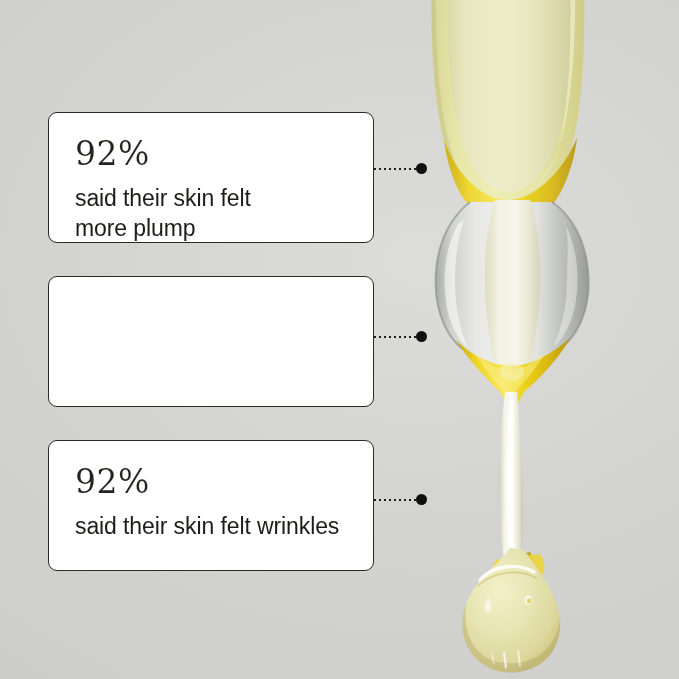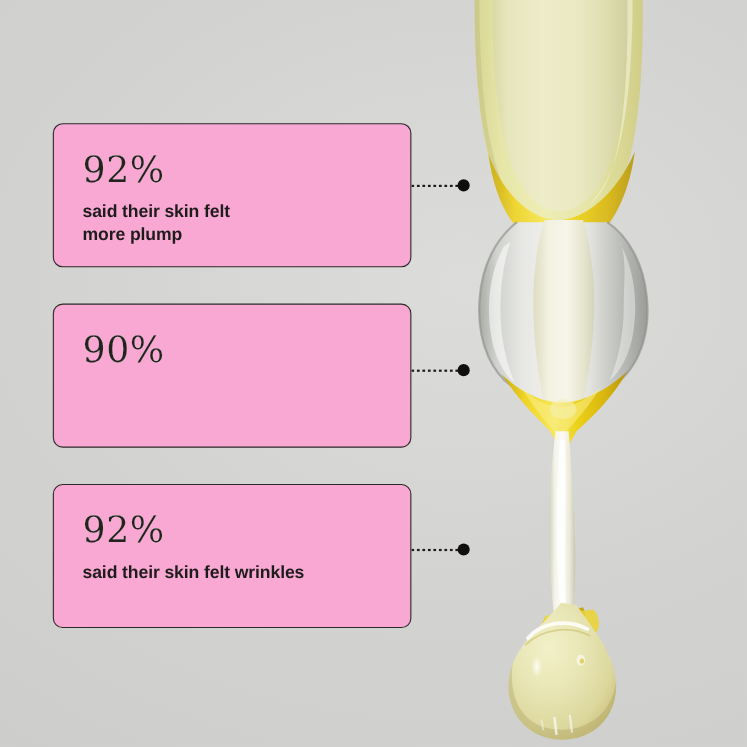--- a/index.html
+++ b/index.html
@@ -37,21 +37,21 @@
     height: 679px;
   }
   #product svg { display:block; width:279px; height:679px; }
 
   
   .card {
     position: absolute;
     left: 48px;
     width: 326px;
     box-sizing: border-box;
-    background: #f9a8d4;
+    background: #ffffff;
     border: 1.2px solid #2b2a26;
     border-radius: 9px;
     padding: 20px 26px 18px 26px;
   }
   #card-0 { top: 112px;  height: 131px; }
   #card-1 { top: 276px;  height: 131px; }
   #card-2 { top: 440px;  height: 131px; }
 
   .pct {
     font-family: "DejaVu Serif", "Liberation Serif", serif;
@@ -59,22 +59,22 @@
     font-size: 33px;
     line-height: 1;
     letter-spacing: 0.5px;
     color: #23221f;
     margin: 4px 0 13px 0;
     
     -webkit-text-stroke: 0.15px #f2eee4;
   }
   .desc {
     font-family: "Liberation Sans", sans-serif;
-    font-weight: 700;
-    font-size: 16px;
+    font-weight: 400;
+    font-size: 23px;
     line-height: 1.31;
     color: #1d1c1a;
     letter-spacing: -0.1px;
     white-space: pre-line;
   }
 
   
   .connector {
     position: absolute;
     left: 374px;
@@ -281,21 +281,20 @@
     </svg>
   </div>
 
   <div class="card" id="card-0">
     <div class="pct">92%</div>
     <div class="desc">said their skin felt
 more plump</div>
   </div>
 
   <div class="card" id="card-1">
-    <div class="pct">90%</div>
   </div>
 
   <div class="card" id="card-2">
     <div class="pct">92%</div>
     <div class="desc">said their skin felt wrinkles</div>
   </div>
 
   <div class="connector" id="conn-0">
     <div class="conn-line"></div>
     <div class="conn-dot"></div>

